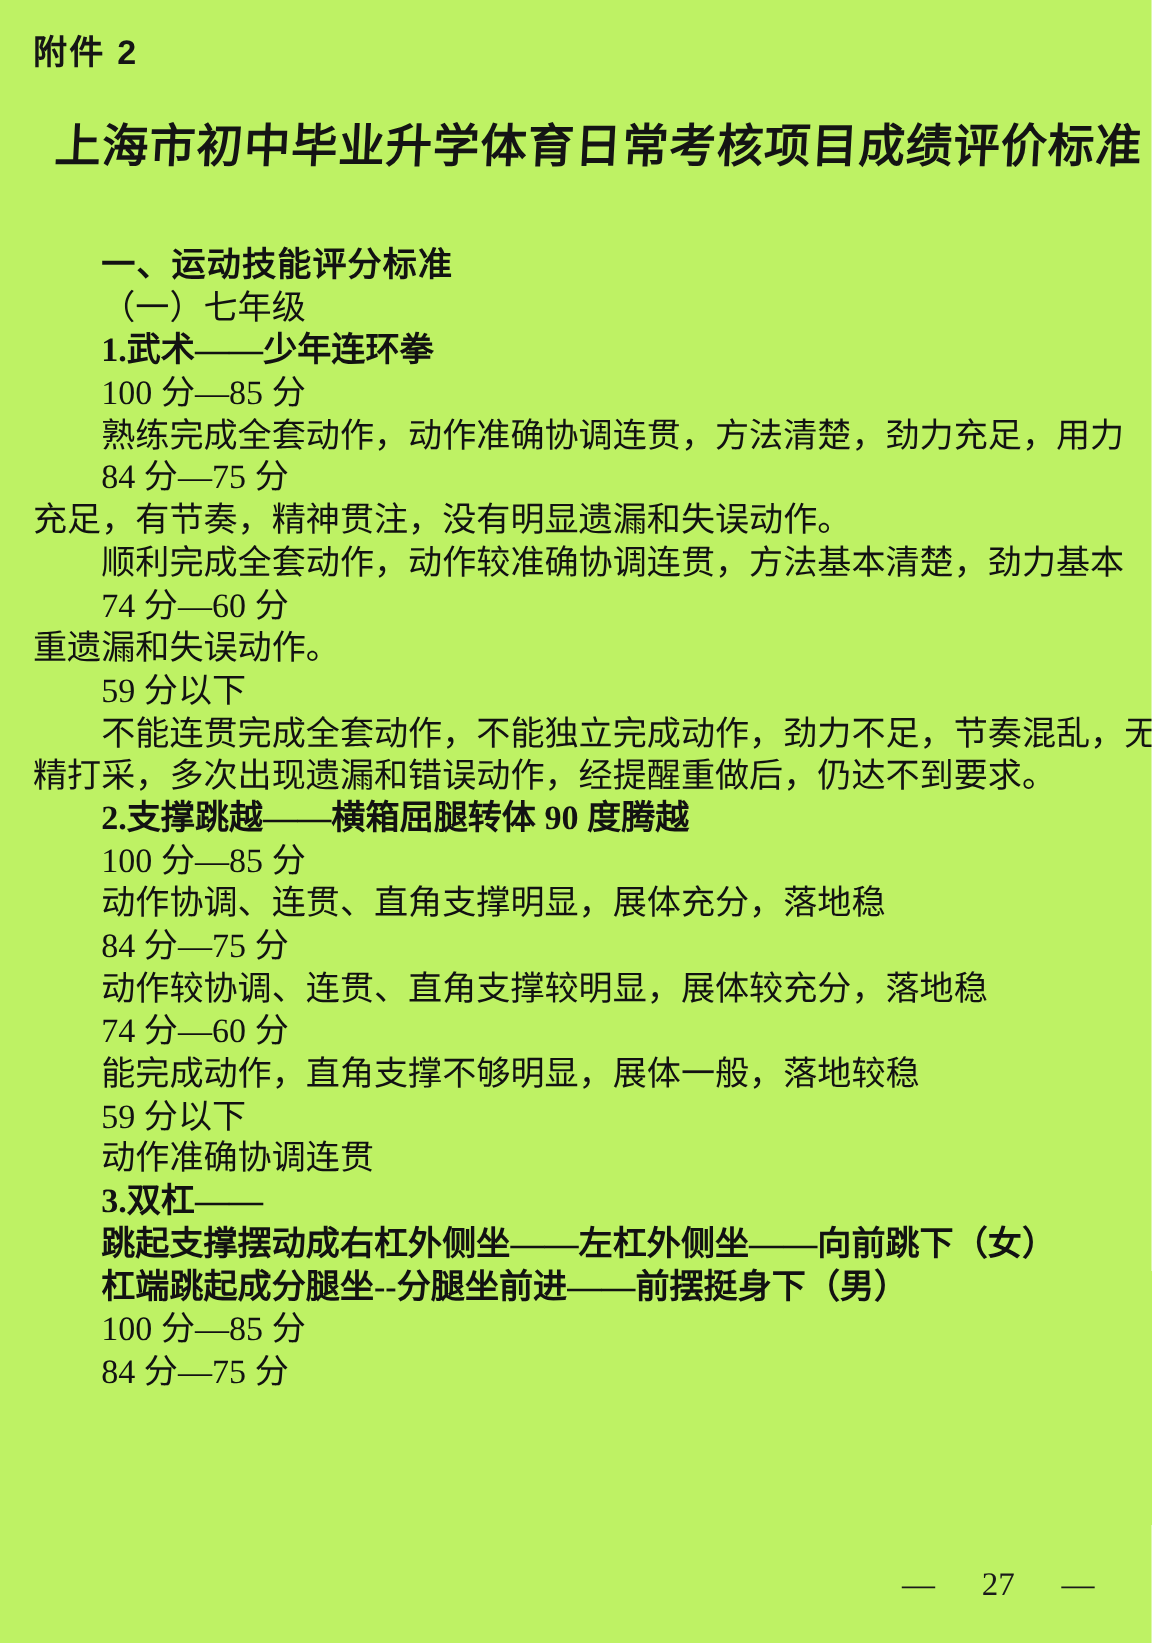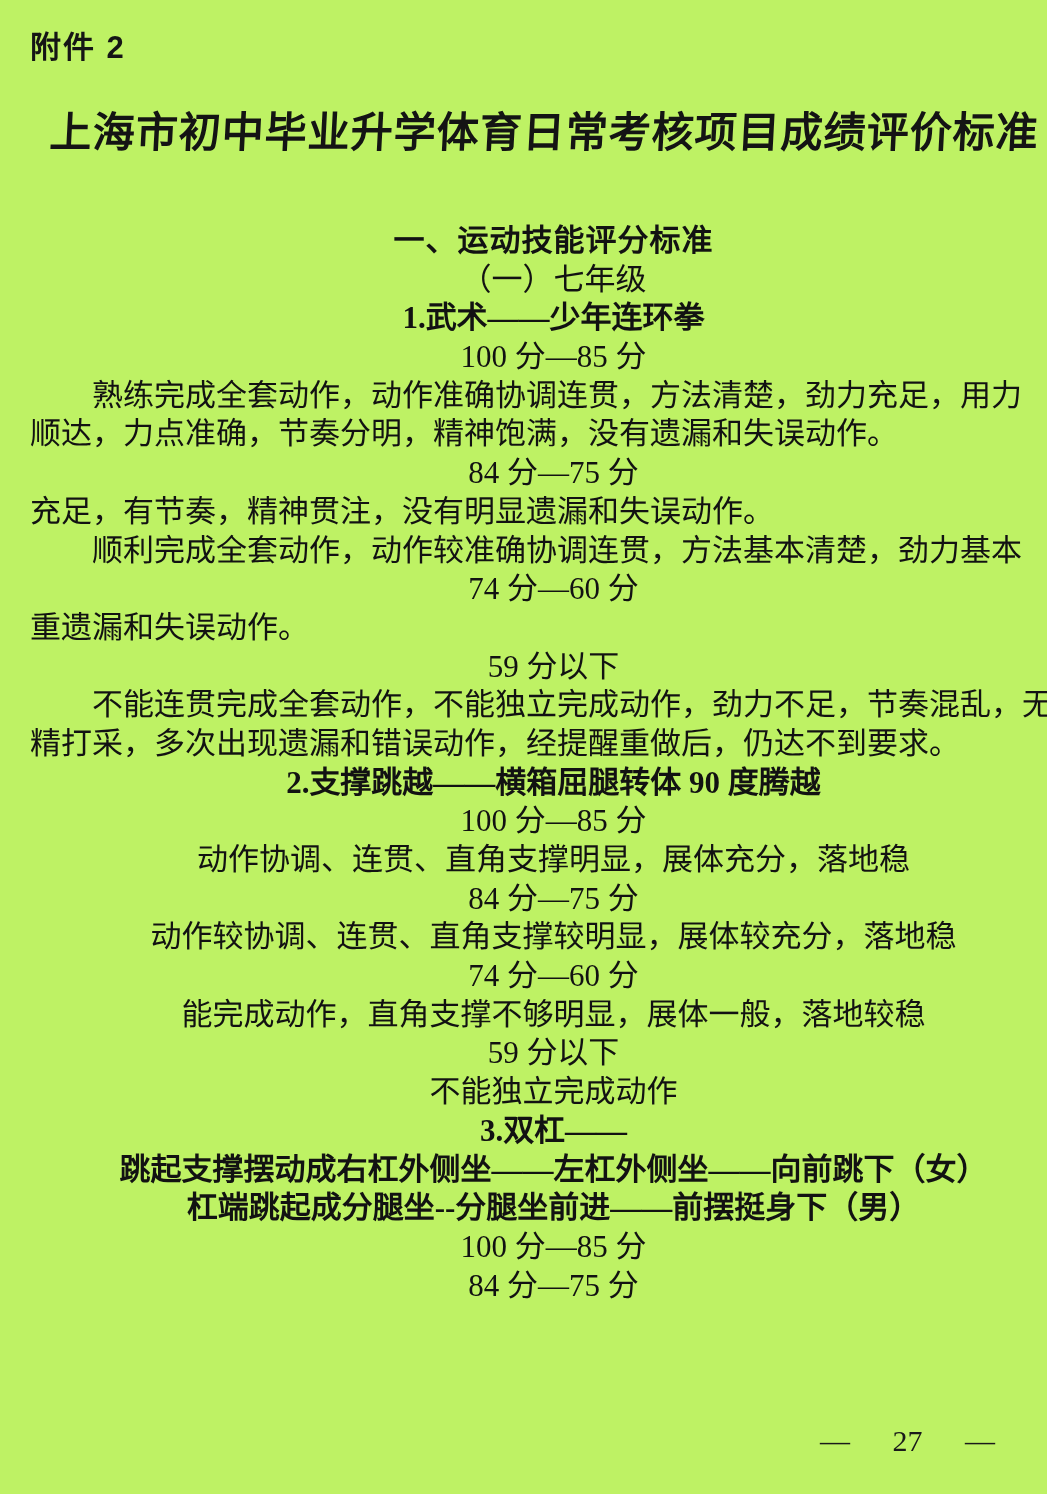--- a/index.html
+++ b/index.html
@@ -48,21 +48,21 @@
   }
   .ln {
     font-size: 31px;
     line-height: 38.7px;
     height: 38.7px;
     white-space: nowrap;
     letter-spacing: 0px;
     color: #121212;
     font-weight: 400;
   }
-  .ln.indent { padding-left: 62px; text-align: center; }
+  .ln.indent { padding-left: 62px; }
   .ln.hei {
     font-family: "Liberation Sans", "DejaVu Sans", sans-serif;
     font-weight: 700;
     letter-spacing: 1px;
   }
   .ln.bold { font-weight: 700; }
   .footer {
     position: absolute;
     top: 1424px;
     left: 820px;
@@ -83,38 +83,37 @@
   <div class="attachment-label">附件 2</div>
 
   <div class="doc-title">上海市初中毕业升学体育日常考核项目成绩评价标准</div>
 
   <div class="content">
     <div class="ln hei indent">一、运动技能评分标准</div>
     <div class="ln indent">（一）七年级</div>
     <div class="ln bold indent">1.武术——少年连环拳</div>
     <div class="ln indent">100 分—85 分</div>
     <div class="ln indent">熟练完成全套动作，动作准确协调连贯，方法清楚，劲力充足，用力</div>
-    <div class="ln">顺达，力点准确，节奏分明，精神饱满，没有遗漏和失误动作。</div>
     <div class="ln indent">84 分—75 分</div>
     <div class="ln">充足，有节奏，精神贯注，没有明显遗漏和失误动作。</div>
     <div class="ln indent">顺利完成全套动作，动作较准确协调连贯，方法基本清楚，劲力基本</div>
     <div class="ln indent">74 分—60 分</div>
     <div class="ln">重遗漏和失误动作。</div>
     <div class="ln indent">59 分以下</div>
     <div class="ln indent">不能连贯完成全套动作，不能独立完成动作，劲力不足，节奏混乱，无</div>
     <div class="ln">精打采，多次出现遗漏和错误动作，经提醒重做后，仍达不到要求。</div>
     <div class="ln bold indent">2.支撑跳越——横箱屈腿转体 90 度腾越</div>
     <div class="ln indent">100 分—85 分</div>
     <div class="ln indent">动作协调、连贯、直角支撑明显，展体充分，落地稳</div>
     <div class="ln indent">84 分—75 分</div>
     <div class="ln indent">动作较协调、连贯、直角支撑较明显，展体较充分，落地稳</div>
     <div class="ln indent">74 分—60 分</div>
     <div class="ln indent">能完成动作，直角支撑不够明显，展体一般，落地较稳</div>
     <div class="ln indent">59 分以下</div>
-    <div class="ln indent">不能独立完成动作</div>
+    <div class="ln indent">动作准确协调连贯</div>
     <div class="ln bold indent">3.双杠——</div>
     <div class="ln bold indent">跳起支撑摆动成右杠外侧坐——左杠外侧坐——向前跳下（女）</div>
     <div class="ln bold indent">杠端跳起成分腿坐--分腿坐前进——前摆挺身下（男）</div>
     <div class="ln indent">100 分—85 分</div>
     <div class="ln indent">84 分—75 分</div>
   </div>
 
   <div class="footer">
     <span class="dash">—</span>
     <span>27</span>

